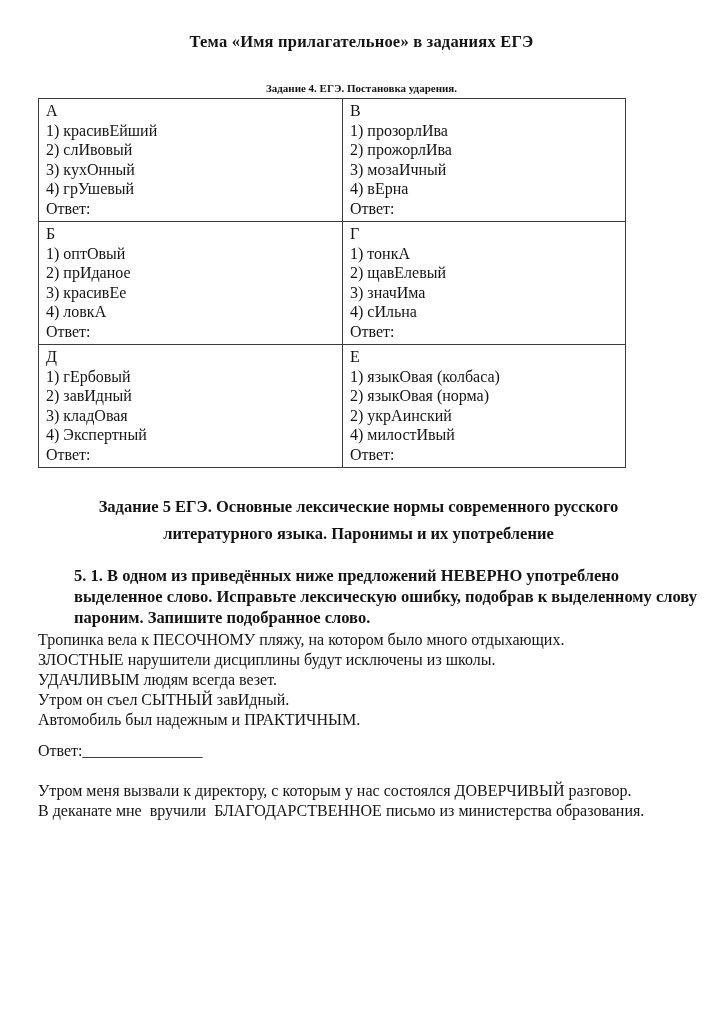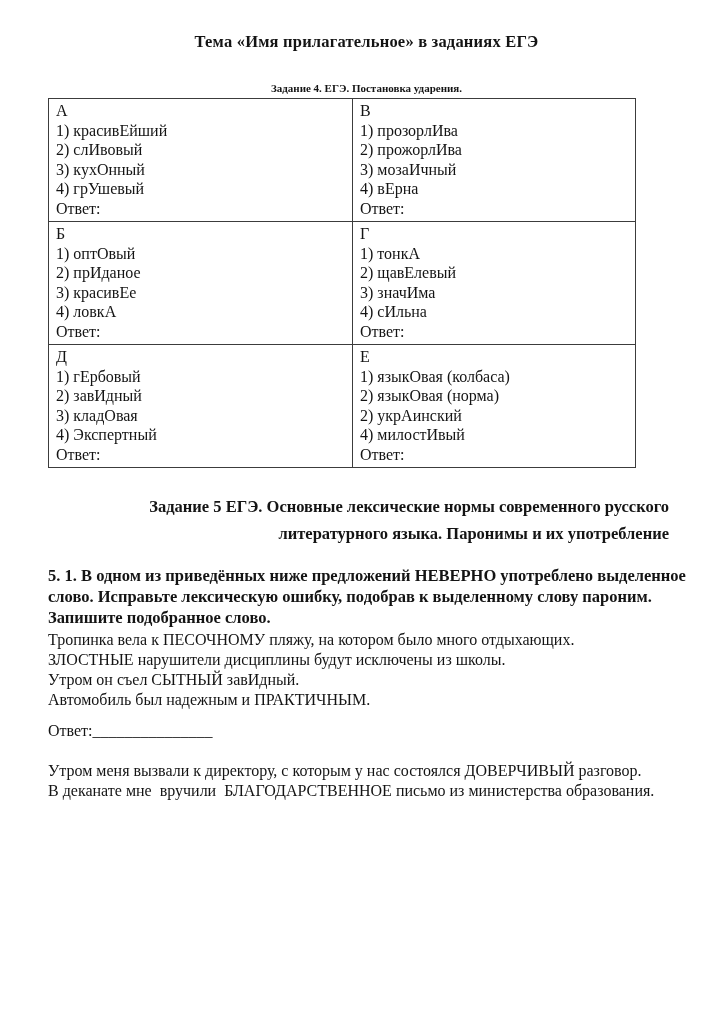--- a/index.html
+++ b/index.html
@@ -12,21 +12,21 @@
     height: 1024px;
     overflow: hidden;
     font-family: "Liberation Serif", "DejaVu Serif", serif;
     font-size: 16px;
     color: #141414;
   }
   .page {
     box-sizing: border-box;
     width: 723px;
     height: 735px;
-    padding: 30px 24px 0 48px;
+    padding: 30px 24px 0 38px;
   }
   .doc-title {
     text-align: center;
     font-weight: bold;
     font-size: 16.5px;
     margin: 2px 14px 0 0;
     letter-spacing: 0.2px;
   }
   .task4-heading {
     text-align: center;
@@ -51,32 +51,33 @@
     vertical-align: top;
     padding: 2px 4px 3px 7px;
   }
   td.col-left  { width: 292px; }
   td.col-right { width: 271px; }
   .cell-line {
     line-height: 19.5px;
     white-space: pre-wrap;
   }
   .task5-heading {
-    text-align: right;
+    text-align: center;
     font-weight: bold;
     font-size: 16.5px;
     line-height: 27px;
     margin: 25px 30px 0 10px;
   }
   .prompt {
     font-weight: bold;
     font-size: 16.5px;
     line-height: 21px;
     margin-top: 18px;
     white-space: pre-wrap;
+    margin-left: 36px;
   }
   .sentence {
     line-height: 20px;
     white-space: pre-wrap;
   }
   .sentences { margin-top: 2px; }
   .answer-line {
     line-height: 20px;
     margin-top: 11px;
   }
@@ -151,20 +152,21 @@
     </tbody>
   </table>
 
   <div class="task5-heading">Задание 5 ЕГЭ. Основные лексические нормы современного русского литературного языка. Паронимы и их употребление</div>
 
   <div>
     <div class="prompt">5. 1. В одном из приведённых ниже предложений НЕВЕРНО употреблено выделенное слово. Исправьте лексическую ошибку, подобрав к выделенному слову пароним. Запишите подобранное слово.</div>
     <div class="sentences">
       <div class="sentence">Тропинка вела к ПЕСОЧНОМУ пляжу, на котором было много отдыхающих.</div>
       <div class="sentence">ЗЛОСТНЫЕ нарушители дисциплины будут исключены из школы.</div>
+      <div class="sentence">УДАЧЛИВЫМ людям всегда везет.</div>
       <div class="sentence">Утром он съел СЫТНЫЙ завИдный.</div>
       <div class="sentence">Автомобиль был надежным и ПРАКТИЧНЫМ.</div>
     </div>
     <div class="answer-line"><span>Ответ:</span><span>_______________</span></div>
   </div>
 
   <div class="block-2">
     <div class="sentences">
       <div class="sentence">Утром меня вызвали к директору, с которым у нас состоялся ДОВЕРЧИВЫЙ разговор.</div>
       <div class="sentence">В деканате мне  вручили  БЛАГОДАРСТВЕННОЕ письмо из министерства образования.</div>

